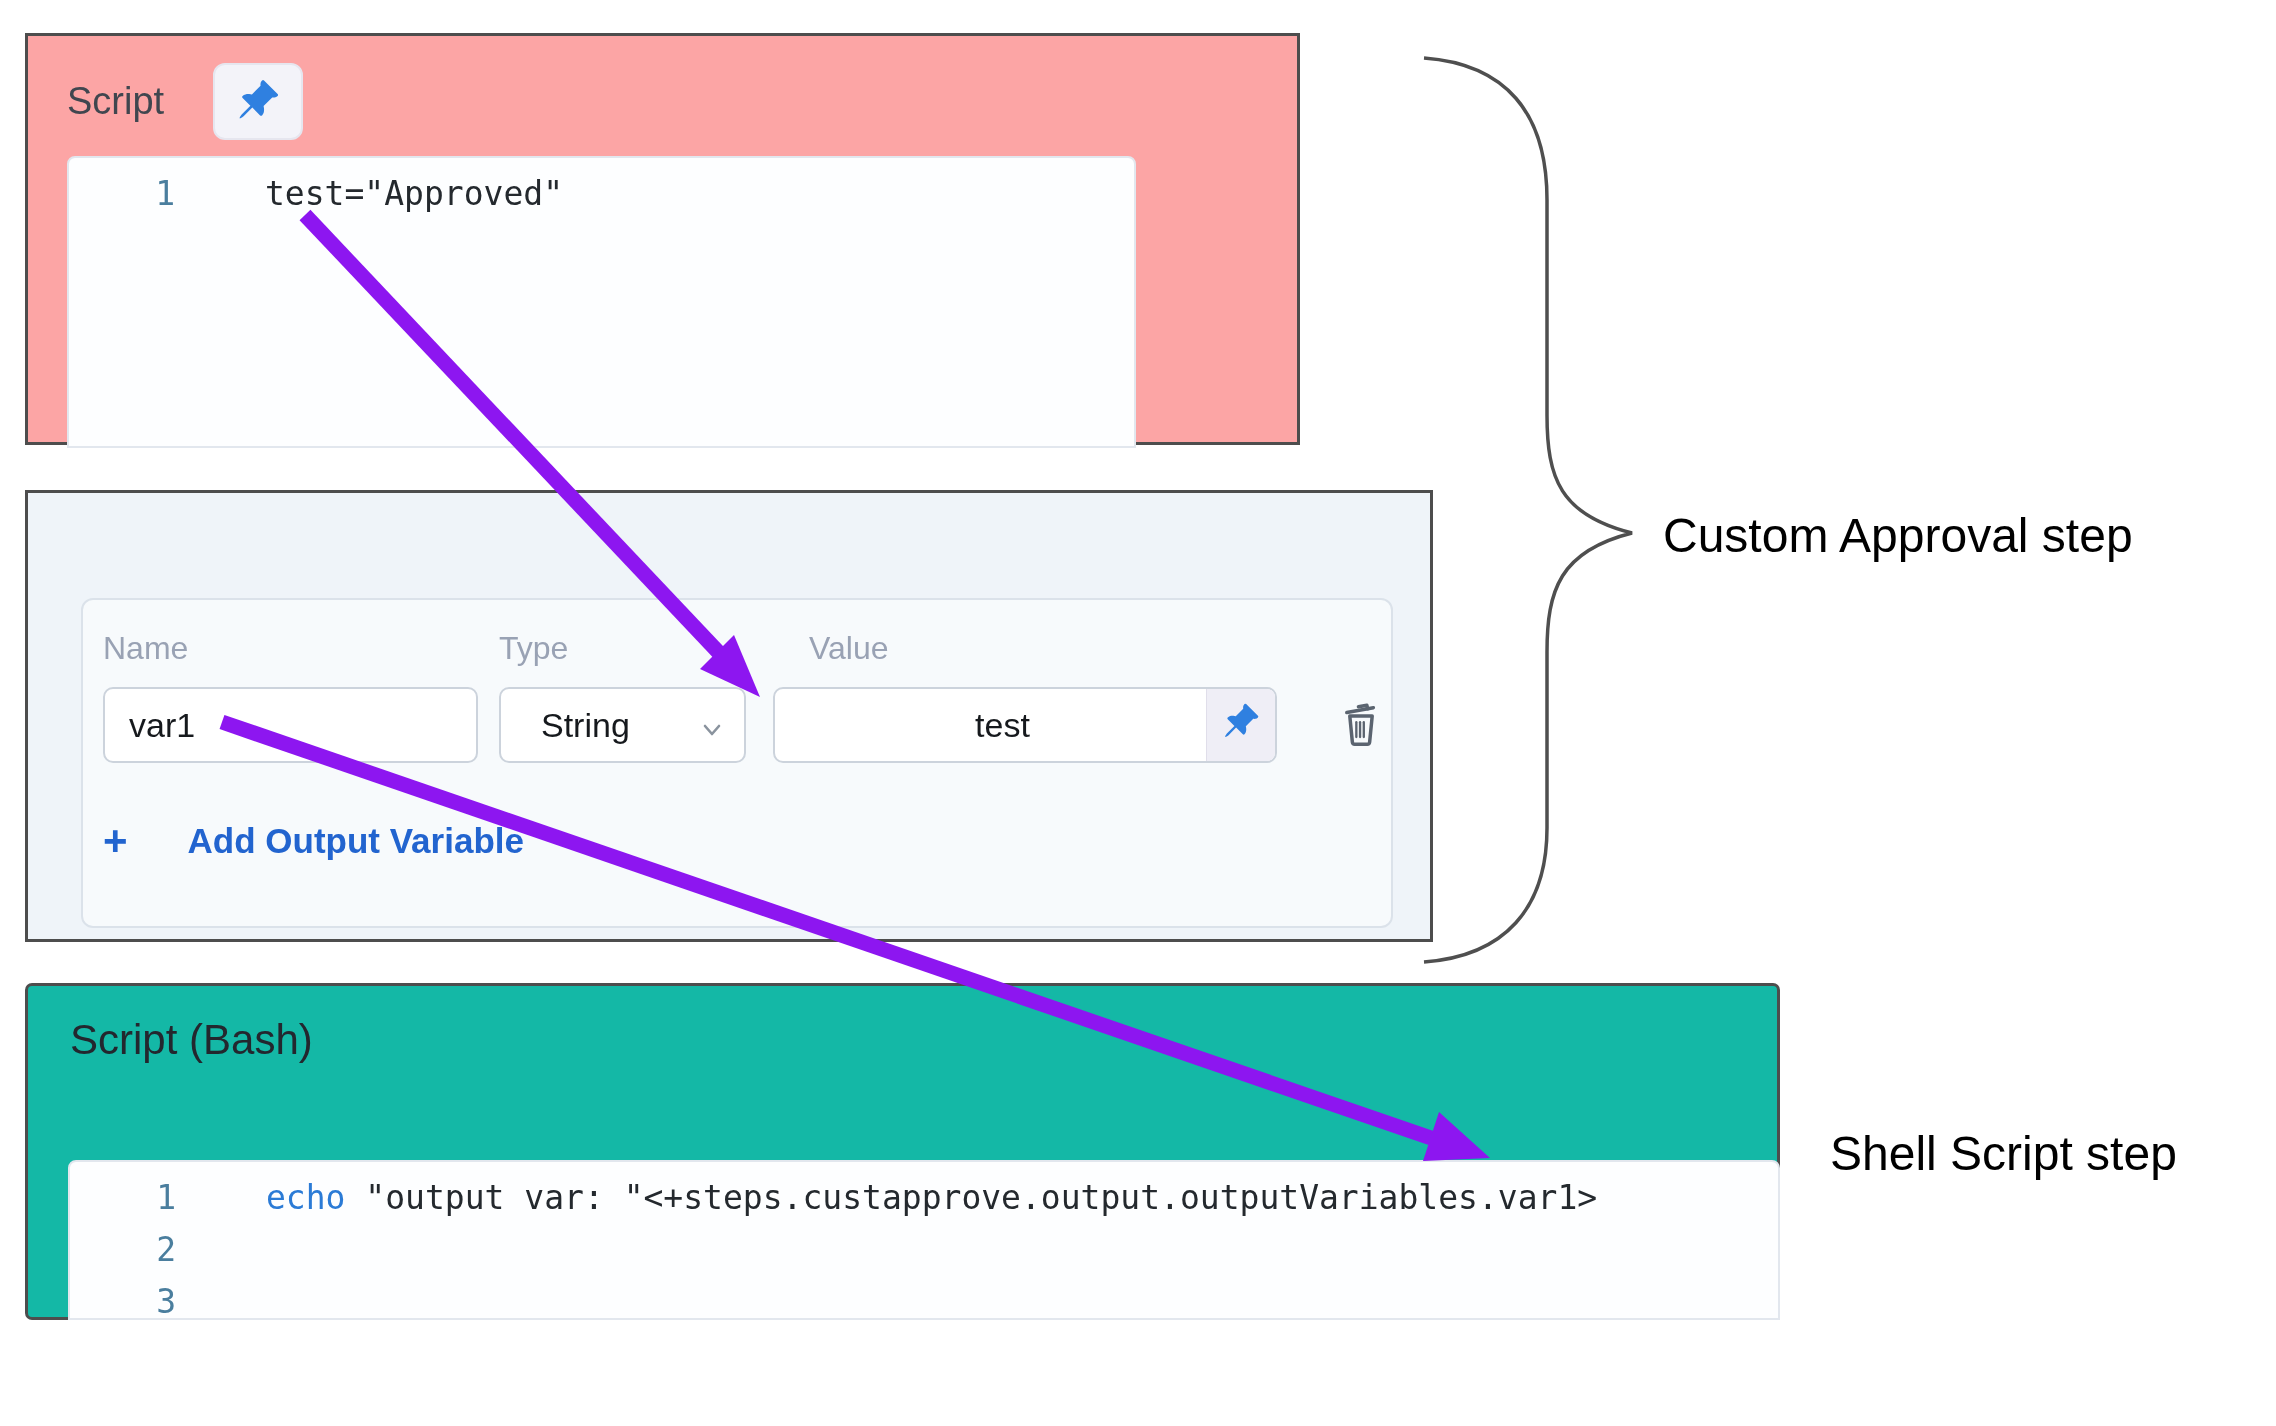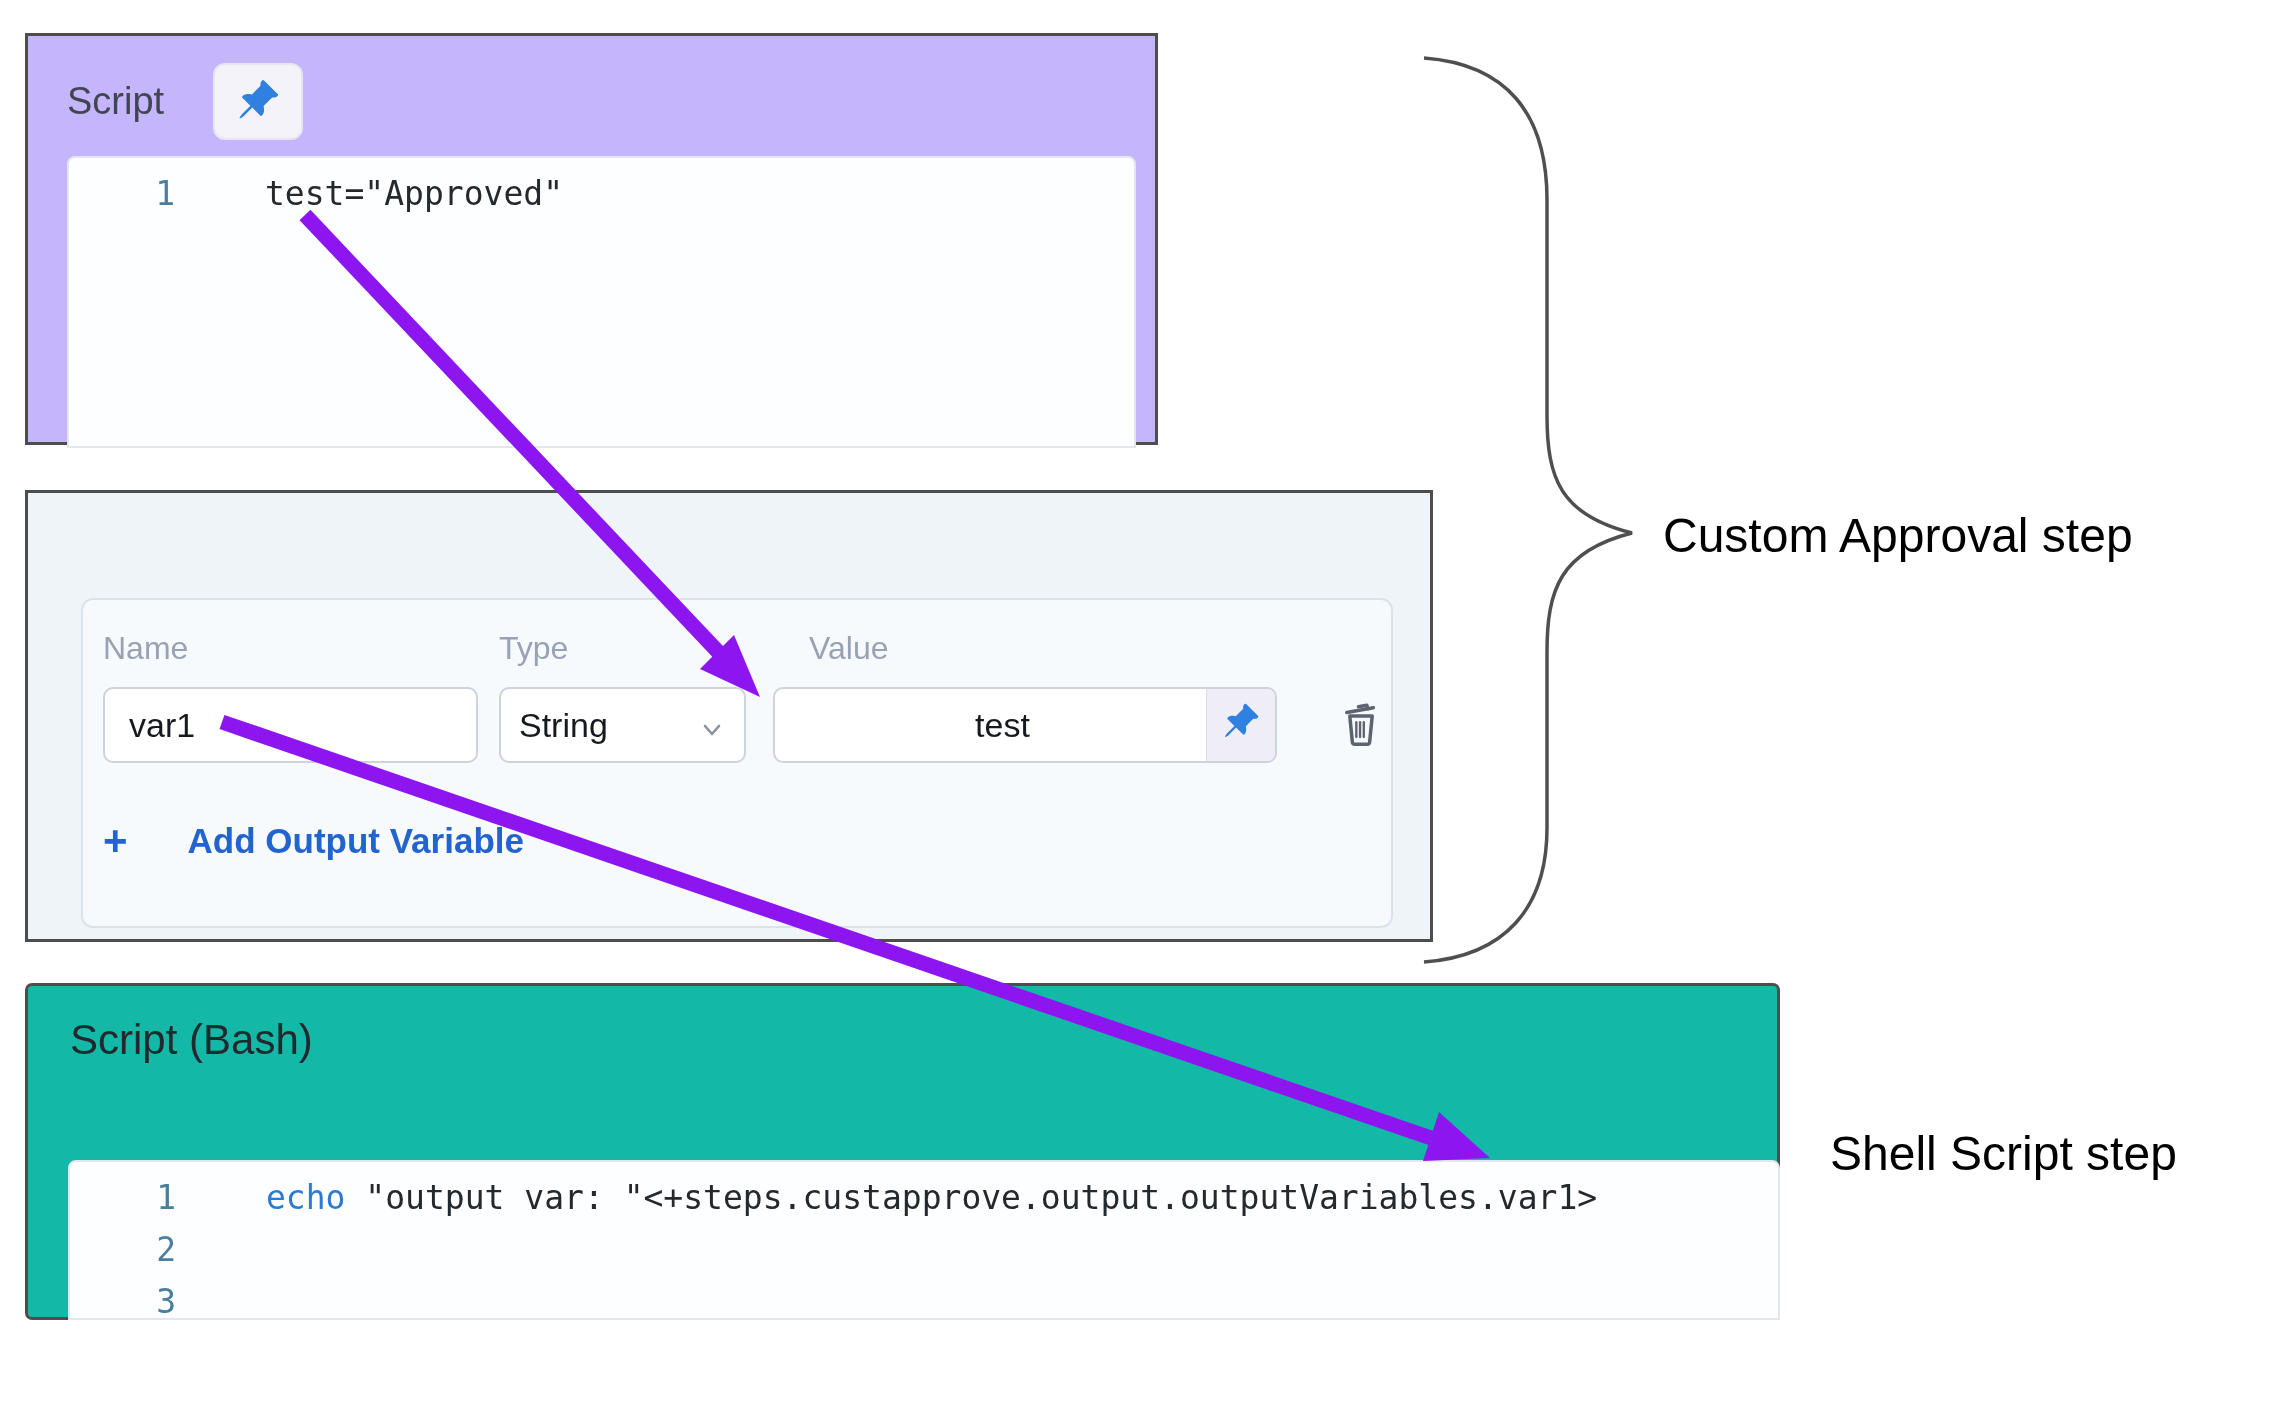--- a/index.html
+++ b/index.html
@@ -2,21 +2,21 @@
 <html><head>
 <meta charset="utf-8">
 <style>
   html,body{margin:0;padding:0;background:#ffffff;}
   .canvas{
     position:relative;width:2276px;height:1426px;background:#ffffff;overflow:hidden;
     font-family:"Liberation Sans", sans-serif;
   }
   .panel{position:absolute;border:3px solid #4d4d4d;box-sizing:border-box;}
   
-  .panel1{left:25px;top:33px;width:1133px;height:412px;background:#c4b5fd;}
+  .panel1{left:25px;top:33px;width:1275px;height:412px;background:#fca5a5;}
   .panel1 .title{position:absolute;left:39px;top:44px;font-size:38px;color:#40464f;font-weight:500;}
   .pin-btn{
     position:absolute;left:185px;top:27px;width:90px;height:77px;
     background:#f3f3f9;border:2px solid #e6e6ef;border-radius:12px;
     display:flex;align-items:center;justify-content:center;cursor:pointer;padding:0;
   }
   .editor{
     position:absolute;background:#fdfeff;border:2px solid #e2e7ee;box-sizing:border-box;
     border-radius:8px 8px 0 0;font-family:"DejaVu Sans Mono", monospace;font-size:33px;
     overflow:hidden;
@@ -35,21 +35,21 @@
     background:#f7fafc;border:2px solid #dbe2ea;border-radius:12px;text-align:center;
   }
   .col-label{position:absolute;top:30px;font-size:32px;color:#99a2b4;}
   .lbl-name{left:20px;} .lbl-type{left:416px;} .lbl-value{left:690px;margin-left:36px;}
   .field{
     position:absolute;top:87px;height:76px;box-sizing:border-box;background:#ffffff;
     border:2px solid #ccd3dc;border-radius:10px;display:flex;align-items:center;
     font-size:34px;color:#16191d;
   }
   .f-name{left:20px;width:375px;padding-left:24px;}
-  .f-type{left:416px;width:247px;padding-left:18px;justify-content:flex-start;cursor:pointer;}
+  .f-type{left:416px;width:247px;padding-left:40px;justify-content:flex-start;cursor:pointer;}
   .f-type .chev{position:absolute;right:18px;top:24px;}
   .f-valuewrap{left:690px;width:504px;padding:0;overflow:hidden;}
   .f-value-text{flex:1;padding-left:24px;}
   .value-pin{
     width:68px;height:100%;background:#efeef6;border-left:1px solid #e0deea;
     display:flex;align-items:center;justify-content:center;cursor:pointer;flex:0 0 auto;
   }
   .trash-btn{position:absolute;left:1248px;top:95px;width:60px;height:60px;background:none;border:none;cursor:pointer;padding:0;}
   .add-row{position:absolute;left:20px;top:218px;display:flex;align-items:center;cursor:pointer;}
   .add-plus{font-size:42px;font-weight:700;color:#2264cf;margin-right:12px;line-height:46px;}

